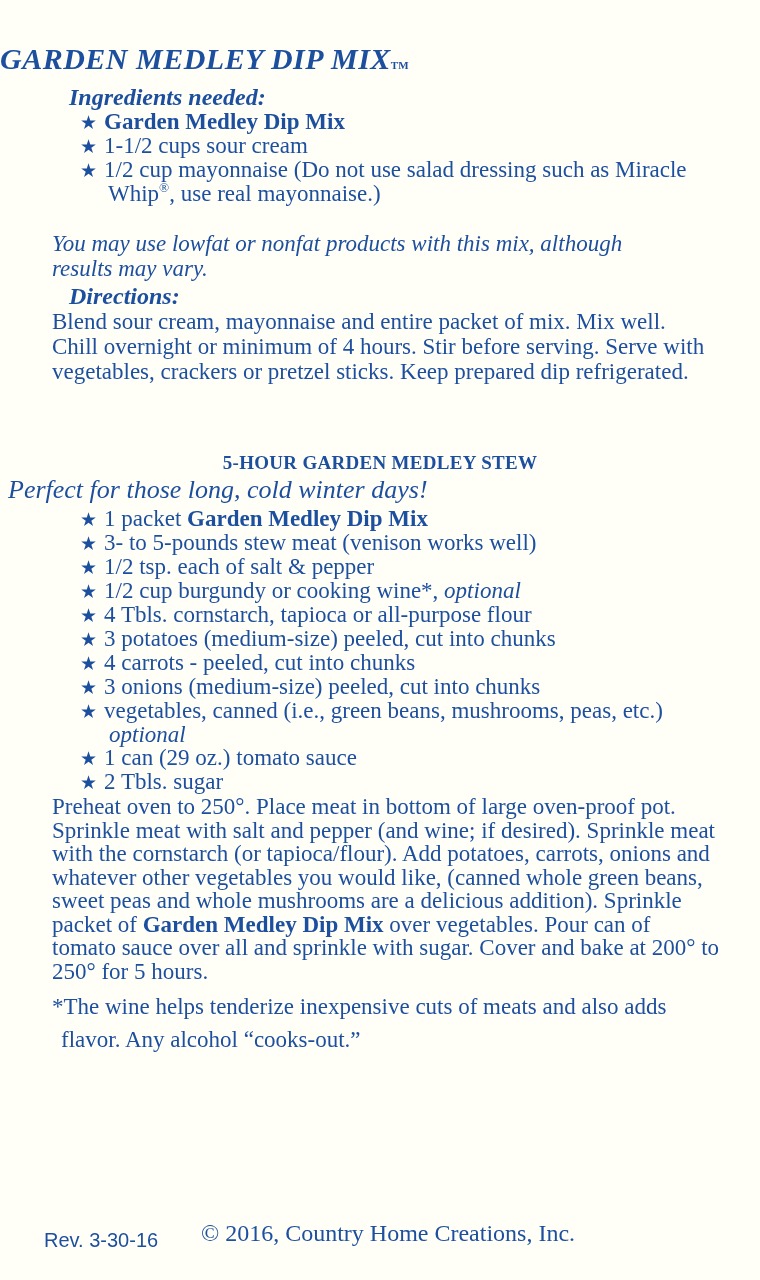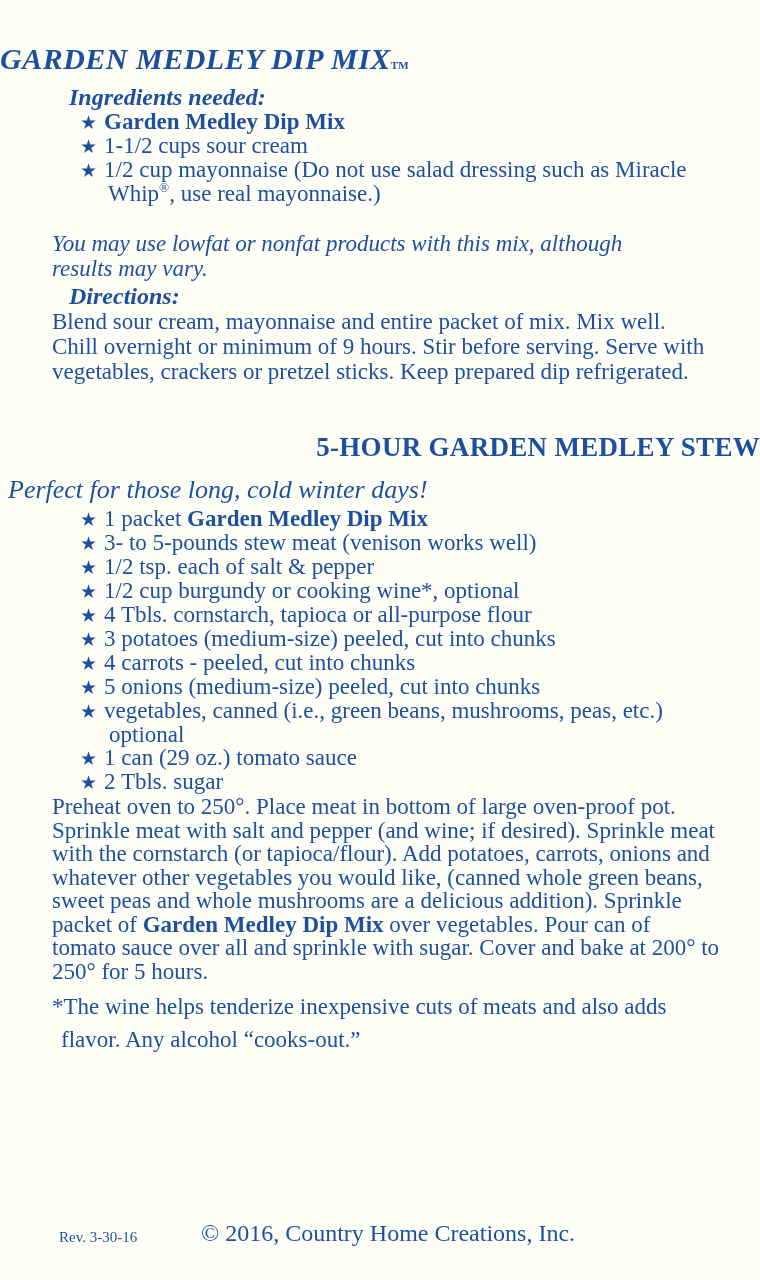--- a/index.html
+++ b/index.html
@@ -48,48 +48,48 @@
   .ing-cont{padding-left:57px;}
   .note{
     position:absolute;top:231px;left:52px;width:632px;
     font-style:italic;font-size:23px;line-height:25px;
   }
   .dip-dir{
     position:absolute;top:309px;left:52px;width:655px;
     font-size:23px;line-height:25px;
   }
   .stew-title{
-    position:absolute;top:432px;left:0;right:0;
-    text-align:right;font-size:27px;font-weight:bold;
+    position:absolute;top:452px;left:0;right:0;
+    text-align:center;font-size:19px;font-weight:bold;
     letter-spacing:0.3px;
   }
   .stew-sub{
     position:absolute;top:475px;left:8px;right:0;
     text-align:left;font-size:26px;font-style:italic;
   }
   .stew-dir{
     position:absolute;top:795px;left:52px;width:668px;
     font-size:23px;line-height:23.5px;
   }
   .wine{
     position:absolute;top:990px;left:52px;width:612px;
     font-size:23px;line-height:33px;
     padding-left:9px;text-indent:-9px;
   }
   .footer-rev{
-    position:absolute;top:1229px;left:59px;
-    font-family:Liberation Serif, serif;
-    font-size:15px;
+    position:absolute;top:1229px;left:44px;
+    font-family:Liberation Sans, sans-serif;
+    font-size:20px;
   }
   .footer-copy{
     position:absolute;top:1220px;left:0;right:0;
     text-align:center;font-size:24px;padding-left:16px;
   }
   .b{font-weight:bold;}
-  .i{}
+  .i{font-style:italic;}
   sup{font-size:58%;line-height:0;}
 </style>
 </head>
 <body>
 
 <div class="page">
 
   <div class="title"><span>GARDEN MEDLEY DIP MIX</span><span class="tm">TM</span></div>
 
   <div class="heading-italic ing-heading">Ingredients needed:</div>
@@ -97,35 +97,35 @@
   <div class="dip-list">
       <div class="ing-row"><span class="star">★</span><span><span class="b">Garden Medley Dip Mix</span></span></div>
       <div class="ing-row"><span class="star">★</span><span><span>1-1/2 cups sour cream</span></span></div>
       <div class="ing-row"><span class="star">★</span><span><span>1/2 cup mayonnaise (Do not use salad dressing such as Miracle Whip</span><sup>®</sup><span>, use real mayonnaise.)</span></span></div>
     </div>
 
   <div class="note">You may use lowfat or nonfat products with this mix, although results may vary.</div>
 
   <div class="heading-italic dir-heading">Directions:</div>
 
-  <div class="dip-dir">Blend sour cream, mayonnaise and entire packet of mix. Mix well. Chill overnight or minimum of 9 hours. Stir before serving. Serve with vegetables, crackers or pretzel sticks. Keep prepared dip refrigerated.</div>
+  <div class="dip-dir">Blend sour cream, mayonnaise and entire packet of mix. Mix well. Chill overnight or minimum of 4 hours. Stir before serving. Serve with vegetables, crackers or pretzel sticks. Keep prepared dip refrigerated.</div>
 
   <div class="stew-title">5-HOUR GARDEN MEDLEY STEW</div>
 
   <div class="stew-sub">Perfect for those long, cold winter days!</div>
 
   <div class="stew-list">
       <div class="ing-row"><span class="star">★</span><span><span>1 packet </span><span class="b">Garden Medley Dip Mix</span></span></div>
       <div class="ing-row"><span class="star">★</span><span><span>3- to 5-pounds stew meat (venison works well)</span></span></div>
       <div class="ing-row"><span class="star">★</span><span><span>1/2 tsp. each of salt &amp; pepper</span></span></div>
       <div class="ing-row"><span class="star">★</span><span><span>1/2 cup burgundy or cooking wine*, </span><span class="i">optional</span></span></div>
       <div class="ing-row"><span class="star">★</span><span><span>4 Tbls. cornstarch, tapioca or all-purpose flour</span></span></div>
       <div class="ing-row"><span class="star">★</span><span><span>3 potatoes (medium-size) peeled, cut into chunks</span></span></div>
       <div class="ing-row"><span class="star">★</span><span><span>4 carrots - peeled, cut into chunks</span></span></div>
-      <div class="ing-row"><span class="star">★</span><span><span>5 onions (medium-size) peeled, cut into chunks</span></span></div>
+      <div class="ing-row"><span class="star">★</span><span><span>3 onions (medium-size) peeled, cut into chunks</span></span></div>
       <div class="ing-row"><span class="star">★</span><span><span>vegetables, canned (i.e., green beans, mushrooms, peas, etc.)</span></span></div>
       <div class="ing-cont"><span class="i">optional</span></div>
       <div class="ing-row"><span class="star">★</span><span><span>1 can (29 oz.) tomato sauce</span></span></div>
       <div class="ing-row"><span class="star">★</span><span><span>2 Tbls. sugar</span></span></div>
     </div>
 
   <div class="stew-dir"><span>Preheat oven to 250°. Place meat in bottom of large oven-proof pot. Sprinkle meat with salt and pepper (and wine; if desired). Sprinkle meat with the cornstarch (or tapioca/flour). Add potatoes, carrots, onions and whatever other vegetables you would like, (canned whole green beans, sweet peas and whole mushrooms are a delicious addition). Sprinkle packet of </span><span class="b">Garden Medley Dip Mix</span><span> over vegetables. Pour can of tomato sauce over all and sprinkle with sugar. Cover and bake at 200° to 250° for 5 hours.</span></div>
 
   <div class="wine">*The wine helps tenderize inexpensive cuts of meats and also adds flavor. Any alcohol “cooks-out.”</div>
 

